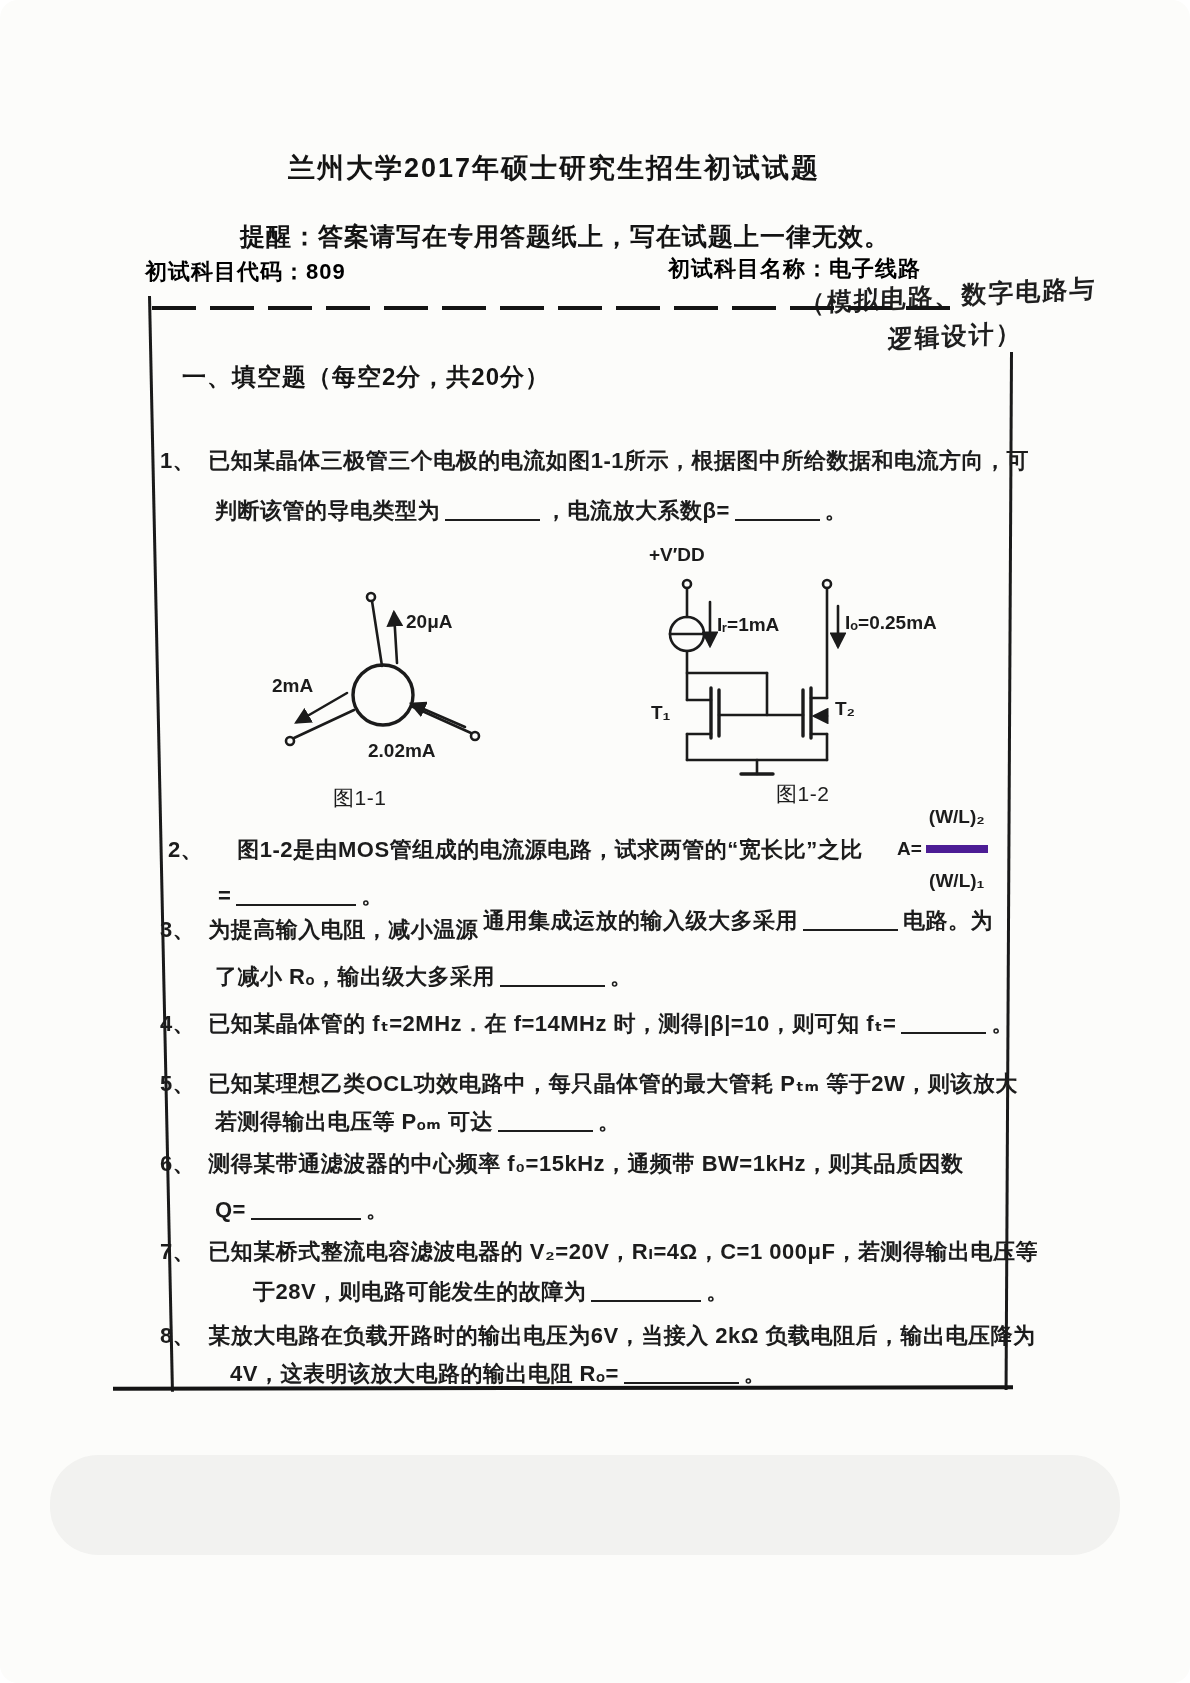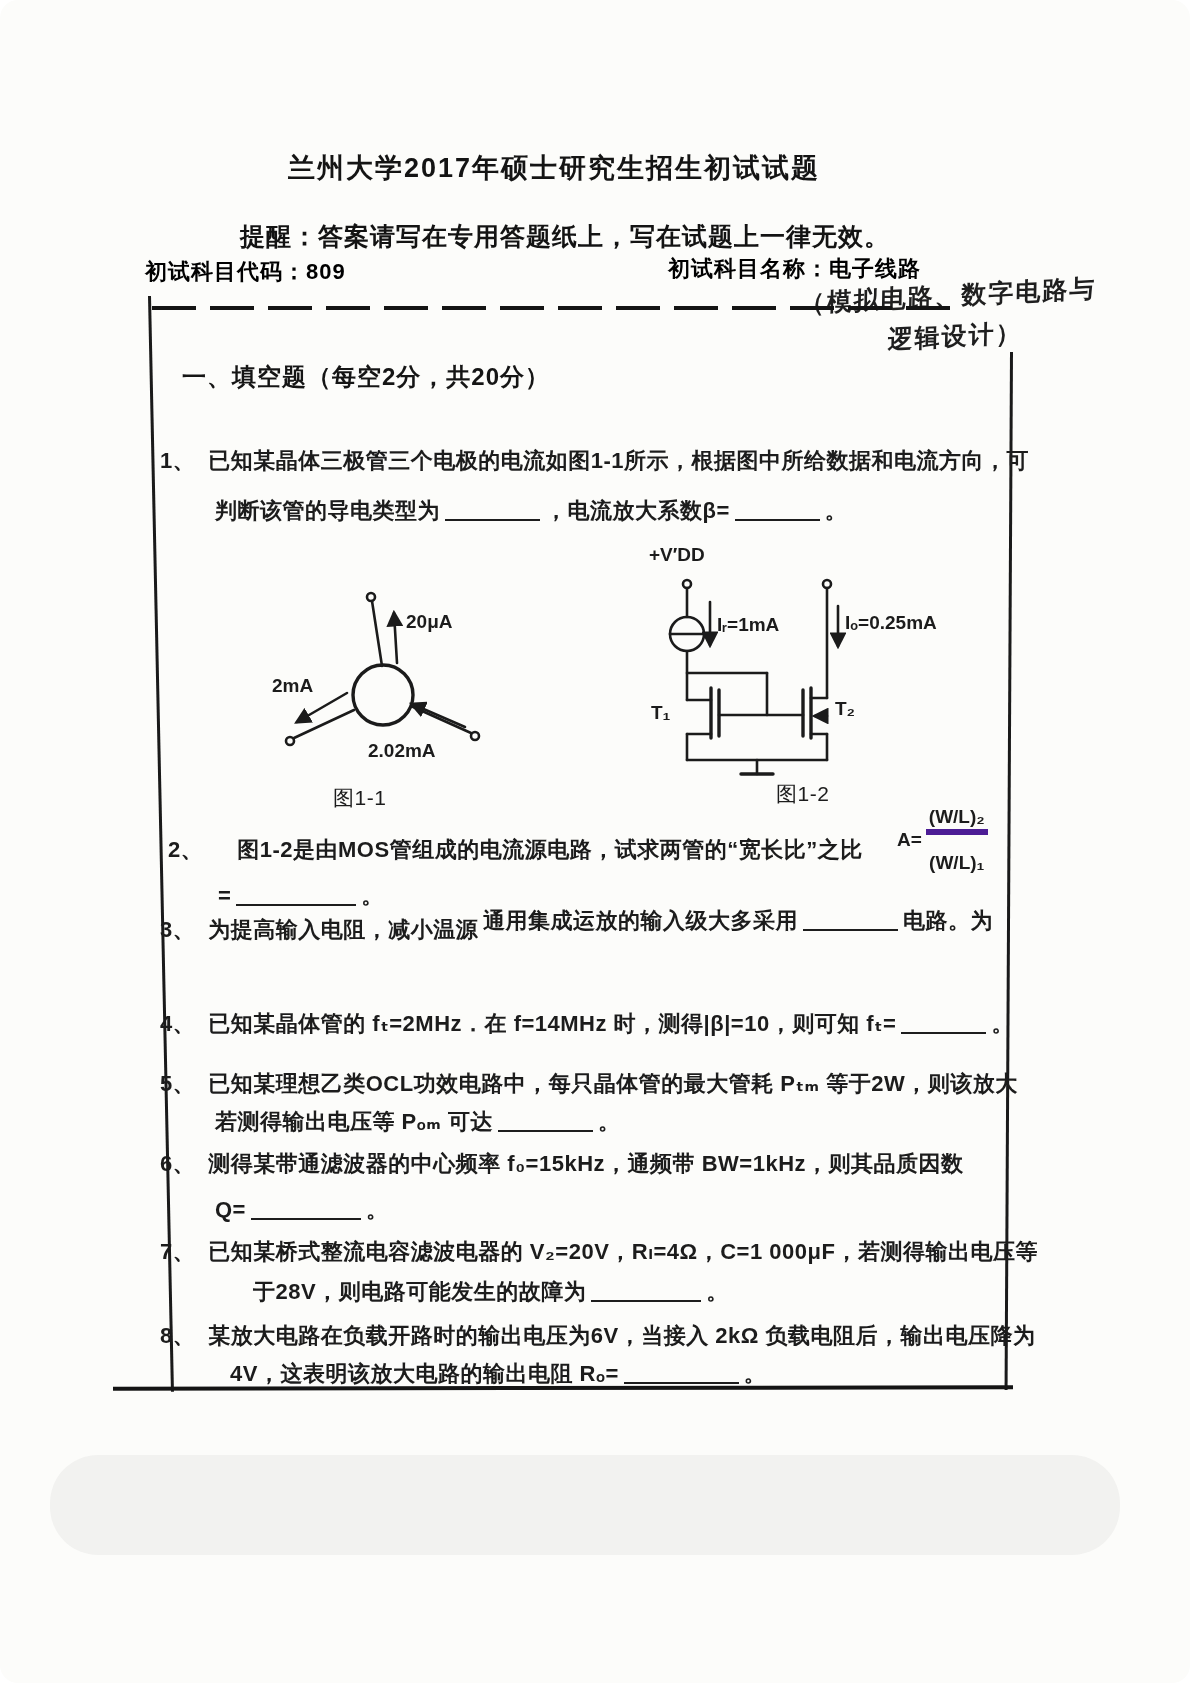--- a/index.html
+++ b/index.html
@@ -24,21 +24,21 @@
   .b-bottom{position:absolute;left:113px;top:1386px;width:900px;height:4px;background:#141414;transform:rotate(-0.1deg);}
   .shadow{position:absolute;left:50px;top:1455px;width:1070px;height:100px;background:rgba(60,60,55,0.05);border-radius:48px;}
   .fig{position:absolute;}
   .figlabel{position:absolute;font-weight:700;font-size:19px;white-space:nowrap;}
   svg.schem{position:absolute;left:0;top:0;}
   .stroke{stroke:#1b1b1b;stroke-width:2.6;fill:none;stroke-linecap:round;}
   .thick{stroke-width:3.4;}
   
   .fracwrap{position:absolute;display:flex;align-items:center;font-weight:700;font-size:19px;}
   .stack{display:inline-block;text-align:center;margin-left:4px;}
-  .stack .num{display:block;border-bottom:6px solid #4c1d95;padding:0 3px 1px;}
+  .stack .num{display:block;border-bottom:8px solid #4c1d95;padding:0 3px 17px;}
   .stack .den{display:block;padding-top:1px;margin-top:16px;}
 </style>
 </head>
 <body>
 
 <div class="page">
 
   <div class="line title" style="left:288px;top:152px;">兰州大学2017年硕士研究生招生初试试题</div>
   <div class="line notice" style="left:240px;top:221px;">提醒：答案请写在专用答题纸上，写在试题上一律无效。</div>
   <div class="line coderow" style="left:145px;top:258px;">初试科目代码：809</div>
@@ -135,20 +135,21 @@
     <span>A=</span>
     <span class="stack">
         <span class="num">(W/L)₂</span>
         <span class="den">(W/L)₁</span>
       </span>
   </div>
   <div class="line" style="left:218px;top:882px;"><span>=</span><span class="blank" style="width:120px;"></span><span>。</span></div>
 
   <div class="line" style="left:160px;top:916px;"><span class="qnum">3、</span><span>为提高输入电阻，减小温源</span></div>
   <div class="line" style="left:483px;top:907px;"><span>通用集成运放的输入级大多采用</span><span class="blank" style="width:95px;"></span><span>电路。为</span></div>
+  <div class="line" style="left:215px;top:963px;"><span>了减小 Rₒ，输出级大多采用</span><span class="blank" style="width:105px;"></span><span>。</span></div>
 
   <div class="line" style="left:160px;top:1010px;"><span class="qnum">4、</span><span>已知某晶体管的 fₜ=2MHz．在 f=14MHz 时，测得|β|=10，则可知 fₜ=</span><span class="blank" style="width:85px;"></span><span>。</span></div>
 
   <div class="line" style="left:160px;top:1070px;"><span class="qnum">5、</span><span>已知某理想乙类OCL功效电路中，每只晶体管的最大管耗 Pₜₘ 等于2W，则该放大</span></div>
   <div class="line" style="left:215px;top:1108px;"><span>若测得输出电压等 Pₒₘ 可达</span><span class="blank" style="width:95px;"></span><span>。</span></div>
 
   <div class="line" style="left:160px;top:1150px;"><span class="qnum">6、</span><span>测得某带通滤波器的中心频率 f₀=15kHz，通频带 BW=1kHz，则其品质因数</span></div>
   <div class="line" style="left:215px;top:1196px;"><span>Q=</span><span class="blank" style="width:110px;"></span><span>。</span></div>
 
   <div class="line" style="left:160px;top:1238px;"><span class="qnum">7、</span><span>已知某桥式整流电容滤波电器的 V₂=20V，Rₗ=4Ω，C=1 000μF，若测得输出电压等</span></div>

